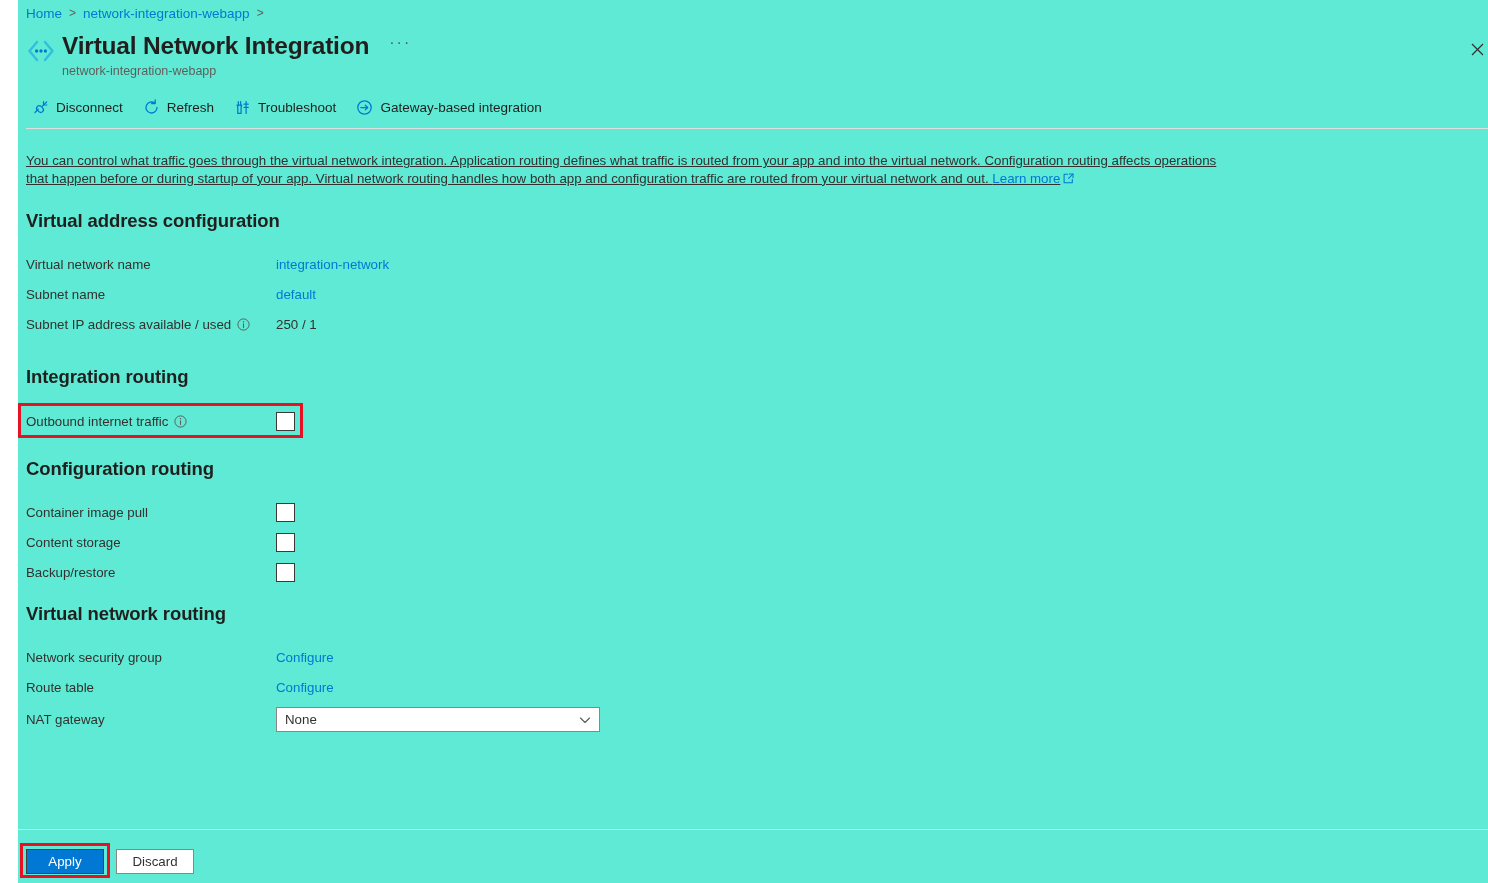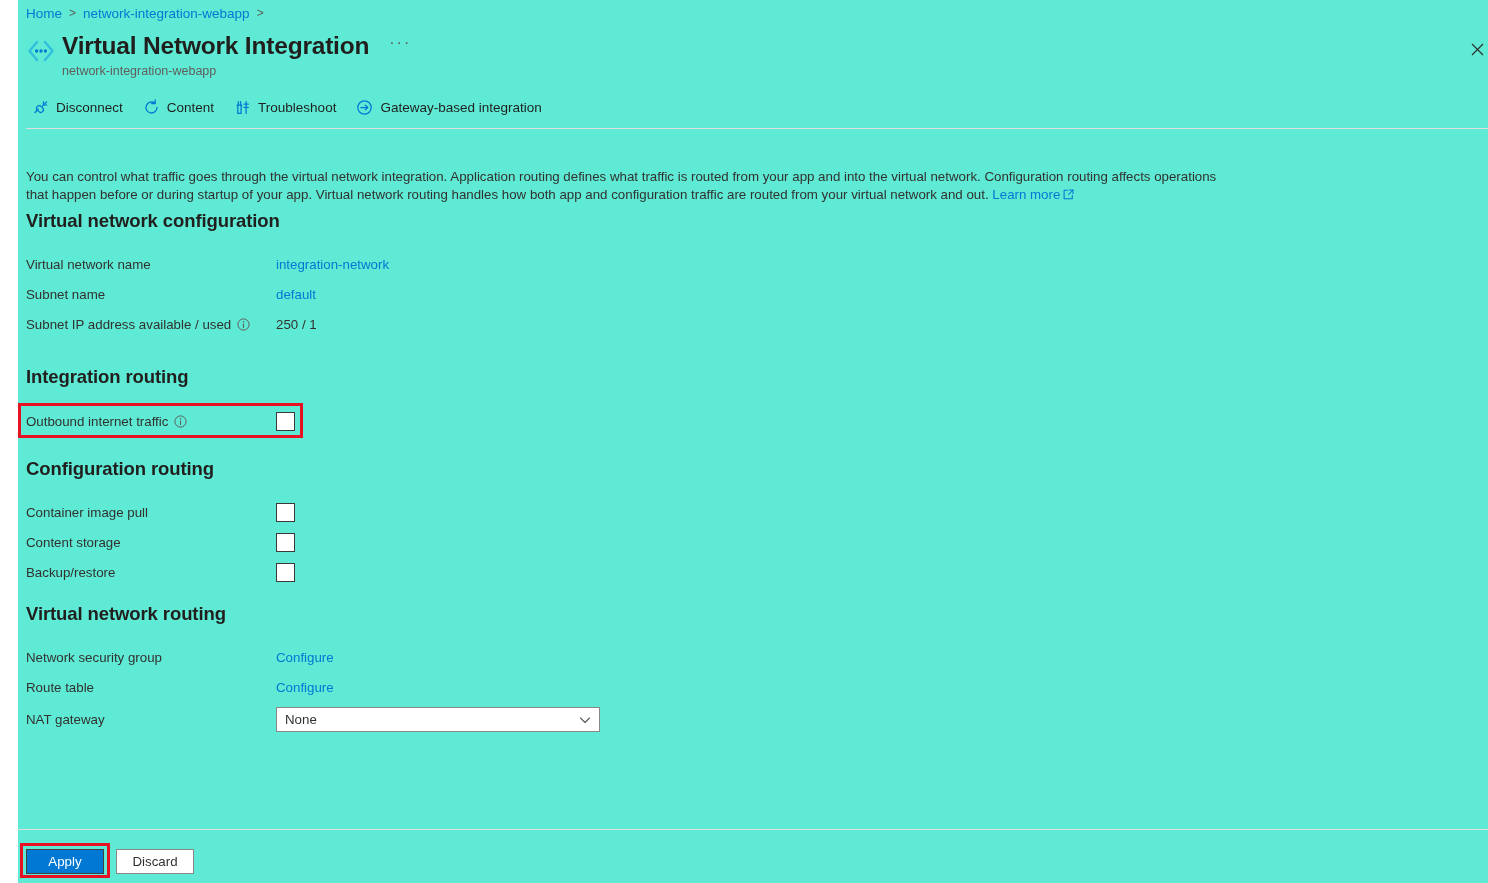--- a/index.html
+++ b/index.html
@@ -121,25 +121,26 @@
   .hr-top {
     position: absolute;
     left: 8px; right: 8px; top: 128px;
     height: 1px;
     background: #e1dfdd;
   }
 
   
   .desc {
     position: absolute;
-    left: 8px; top: 168px;
+    left: 8px; top: 152px;
     width: 1195px;
     font-size: 13.3px;
     line-height: 17.5px;
     color: #323130;
+    text-decoration: underline;
   }
   .desc a {
     color: #0078d4;
     text-decoration: none;
     cursor: pointer;
   }
   .ext-ico {
     display: inline-block;
     vertical-align: -1px;
     margin-left: 3px;
@@ -321,21 +322,21 @@
       <span>Disconnect</span>
     </div>
 
     <div class="cmd">
       <span class="ci">
         <svg width="17" height="17" viewBox="0 0 17 17">
           <path d="M14 8.5 a5.5 5.5 0 1 1 -2.2 -4.4" fill="none" stroke="#0078d4" stroke-width="1.3" stroke-linecap="round"></path>
           <path d="M12.2 0.9 L12.2 4.6 L8.6 4.6" fill="none" stroke="#0078d4" stroke-width="1.3" stroke-linecap="round" stroke-linejoin="round"></path>
         </svg>
       </span>
-      <span>Content</span>
+      <span>Refresh</span>
     </div>
 
     <div class="cmd">
       <span class="ci">
         <svg width="17" height="17" viewBox="0 0 17 17">
           <path d="M4.3 2.5 L4.3 6.2 M6.6 2.5 L6.6 6.2" stroke="#0078d4" stroke-width="1.25" stroke-linecap="round"></path>
           <path d="M3.2 6.2 L7.7 6.2 L7.1 8.2 L7.1 14.4 L3.8 14.4 L3.8 8.2 Z" fill="none" stroke="#0078d4" stroke-width="1.25" stroke-linejoin="round"></path>
           <path d="M12.1 2.5 L12.1 14.4" stroke="#0078d4" stroke-width="1.25" stroke-linecap="round"></path>
           <path d="M10.0 5.2 L14.2 5.2" stroke="#0078d4" stroke-width="1.25" stroke-linecap="round"></path>
           <path d="M10.0 8.4 L14.2 8.4" stroke="#0078d4" stroke-width="1.25" stroke-linecap="round"></path>
@@ -359,21 +360,21 @@
   <div class="hr-top"></div>
 
   <div class="desc">
     <span>You can control what traffic goes through the virtual network integration. Application routing defines what traffic is routed from your app and into the virtual network. Configuration routing affects operations that happen before or during startup of your app. Virtual network routing handles how both app and configuration traffic are routed from your virtual network and out. </span><a>Learn more</a><span class="ext-ico"><svg width="11" height="11" viewBox="0 0 11 11">
           <path d="M4.6 1.2 L1.1 1.2 L1.1 9.8 L9.3 9.8 L9.3 6.2" fill="none" stroke="#0078d4" stroke-width="1.05" stroke-linejoin="round" stroke-linecap="round"></path>
           <path d="M6.3 1.0 L10.0 1.0 L10.0 4.6" fill="none" stroke="#0078d4" stroke-width="1.05" stroke-linejoin="round" stroke-linecap="round"></path>
           <path d="M10.0 1.0 L5.6 5.4" stroke="#0078d4" stroke-width="1.05" stroke-linecap="round"></path>
         </svg></span>
   </div>
 
-  <div class="section-head" style="top:210px">Virtual network configuration</div>
+  <div class="section-head" style="top:210px">Virtual address configuration</div>
 
   <div class="row" style="top:283px">
     <span class="lbl">Subnet name</span>
     <span class="val link">default</span>
   </div>
 
   <div class="row" style="top:253px">
     <span class="lbl">Virtual network name</span>
     <span class="val link">integration-network</span>
   </div>

